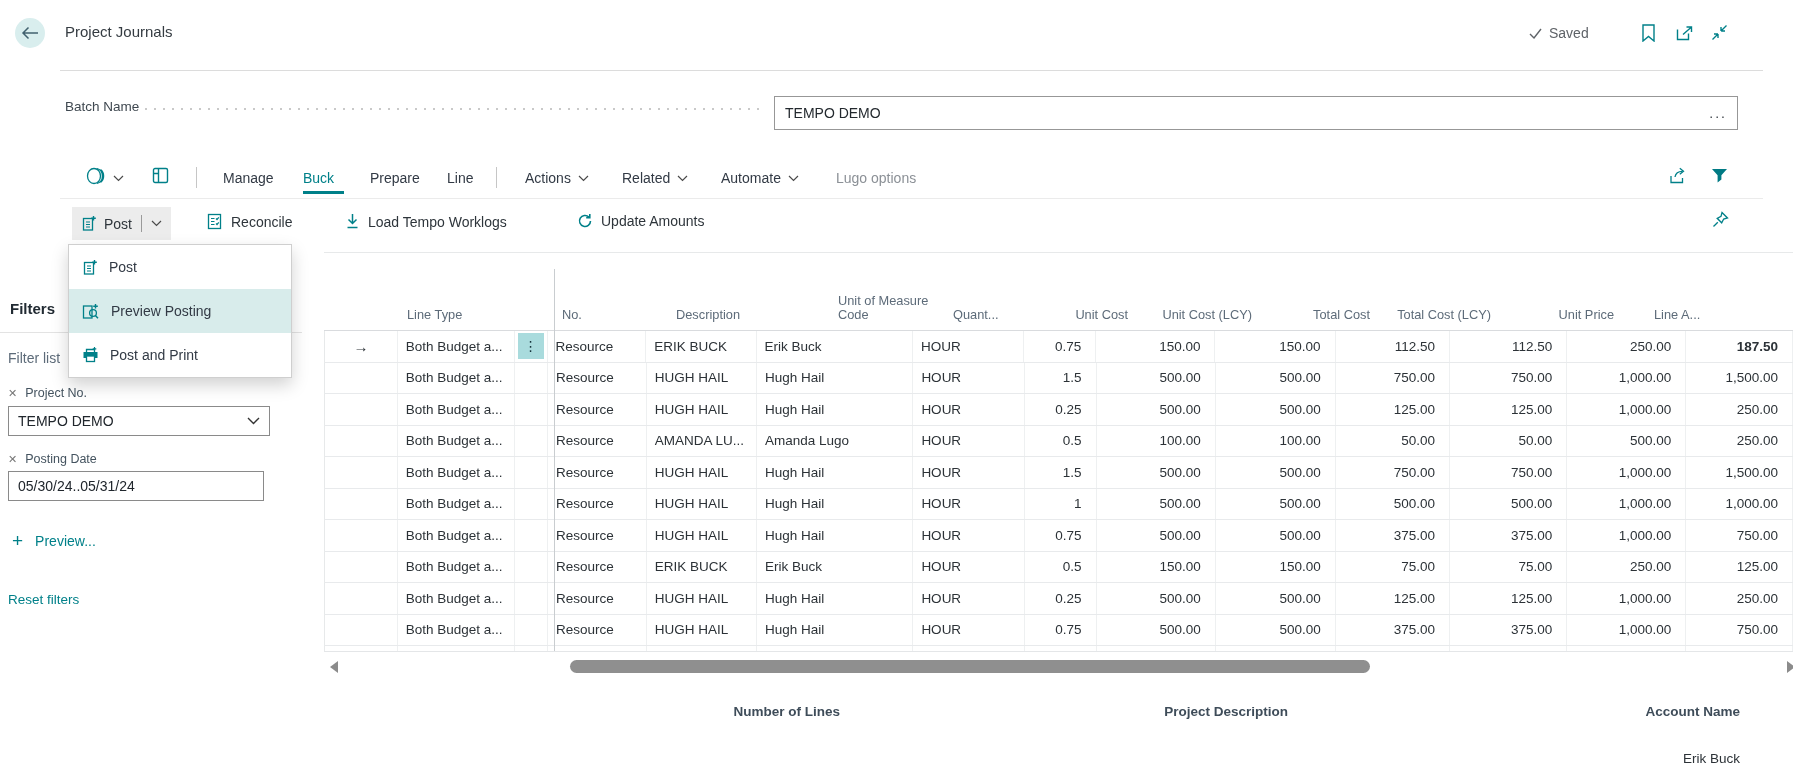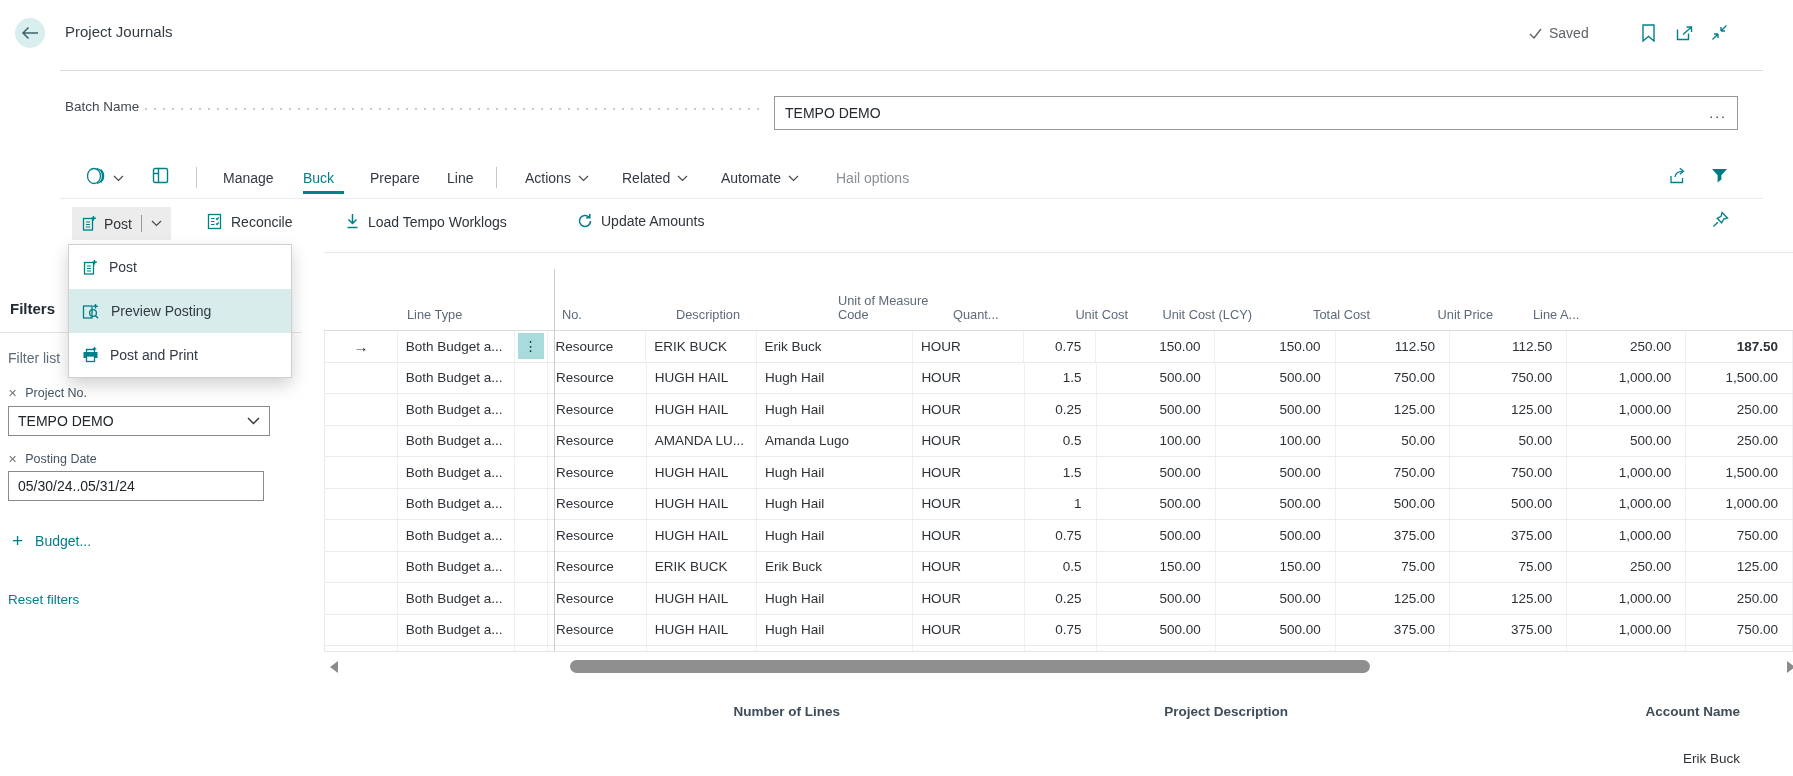--- a/index.html
+++ b/index.html
@@ -172,21 +172,21 @@
     <svg width="11" height="7" viewBox="0 0 11 7">
         <path d="M1 1l4.5 4.5L10 1" fill="none" stroke="#4a4a4a" stroke-width="1.2"></path>
       </svg>
   </div>
   <div class="abs rb-menu" style="left:721px;">
     <span>Automate</span>
     <svg width="11" height="7" viewBox="0 0 11 7">
         <path d="M1 1l4.5 4.5L10 1" fill="none" stroke="#4a4a4a" stroke-width="1.2"></path>
       </svg>
   </div>
-  <div class="abs rb-tab fewer" style="left:836px;">Hail options</div>
+  <div class="abs rb-tab fewer" style="left:836px;">Lugo options</div>
 
   <div class="abs" style="left:1669px;top:167px;cursor:pointer;">
     <svg width="19" height="17" viewBox="0 0 19 17">
         <path d="M2 9v6.5h11.5V11" fill="none" stroke="#008089" stroke-width="1.3"></path>
         <path d="M6 10c.6-4 3.2-5.7 7.5-5.7" fill="none" stroke="#008089" stroke-width="1.3"></path>
         <path d="M10.8 1.3L14.5 4.3 10.8 7.3" fill="none" stroke="#008089" stroke-width="1.3"></path>
       </svg>
   </div>
   <div class="abs" style="left:1711px;top:168px;cursor:pointer;">
     <svg width="17" height="16" viewBox="0 0 17 16">
@@ -290,38 +290,39 @@
       <div class="abs ff-label" style="left: 8px; top: 452px;">
         <span class="ff-x">✕</span>
         <span>Posting Date</span>
       </div>
       <div class="abs ff-control" style="left: 8px; top: 471px; width: 256px;">
         <span class="val">05/30/24..05/31/24</span>
       </div>
     </div>
   <div class="abs add-filter">
     <span class="plus">+</span>
-    <span>Budget...</span>
+    <span>Preview...</span>
   </div>
   <div class="abs reset-filters">Reset filters</div>
 
   <div class="abs grid">
     <div class="grid-head" id="grid-head">
         <div class="gh-cell" style="width: 75px; justify-content: flex-start;"></div>
         <div class="gh-cell" style="width: 121px; justify-content: flex-start;">Line Type</div>
         <div class="gh-cell" style="width: 34px; justify-content: flex-start;"></div>
         <div class="gh-cell" style="width: 114px; justify-content: flex-start;">No.</div>
         <div class="gh-cell" style="width: 162px; justify-content: flex-start;">Description</div>
         <div class="gh-cell" style="width: 115px; justify-content: flex-start;">
           <span style="white-space: normal; width: 94px; line-height: 14px; display: inline-block;">Unit of Measure Code</span>
         </div>
         <div class="gh-cell" style="width: 74px; justify-content: flex-start;">Quant...</div>
         <div class="gh-cell" style="width: 123px; padding-right: 14px; justify-content: flex-end; text-align: center;">Unit Cost</div>
         <div class="gh-cell" style="width: 124px; padding-right: 14px; justify-content: flex-end;">Unit Cost (LCY)</div>
         <div class="gh-cell" style="width: 118px; padding-right: 14px; justify-content: flex-end;">Total Cost</div>
+        <div class="gh-cell" style="width: 121px; padding-right: 14px; justify-content: flex-end;">Total Cost (LCY)</div>
         <div class="gh-cell" style="width: 123px; padding-right: 14px; justify-content: flex-end;">Unit Price</div>
         <div class="gh-cell" style="width: 110px; padding-left: 26px; justify-content: flex-start;">Line A...</div>
       </div>
     <div id="grid-body">
         <div class="grid-row">
           <div class="g-cell g-center" style="width: 75px;">
             <span class="row-arrow">→</span>
           </div>
           <div class="g-cell" style="width: 121px;">Both Budget a...</div>
           <div class="g-cell g-center" style="width: 34px; padding: 0px;">

